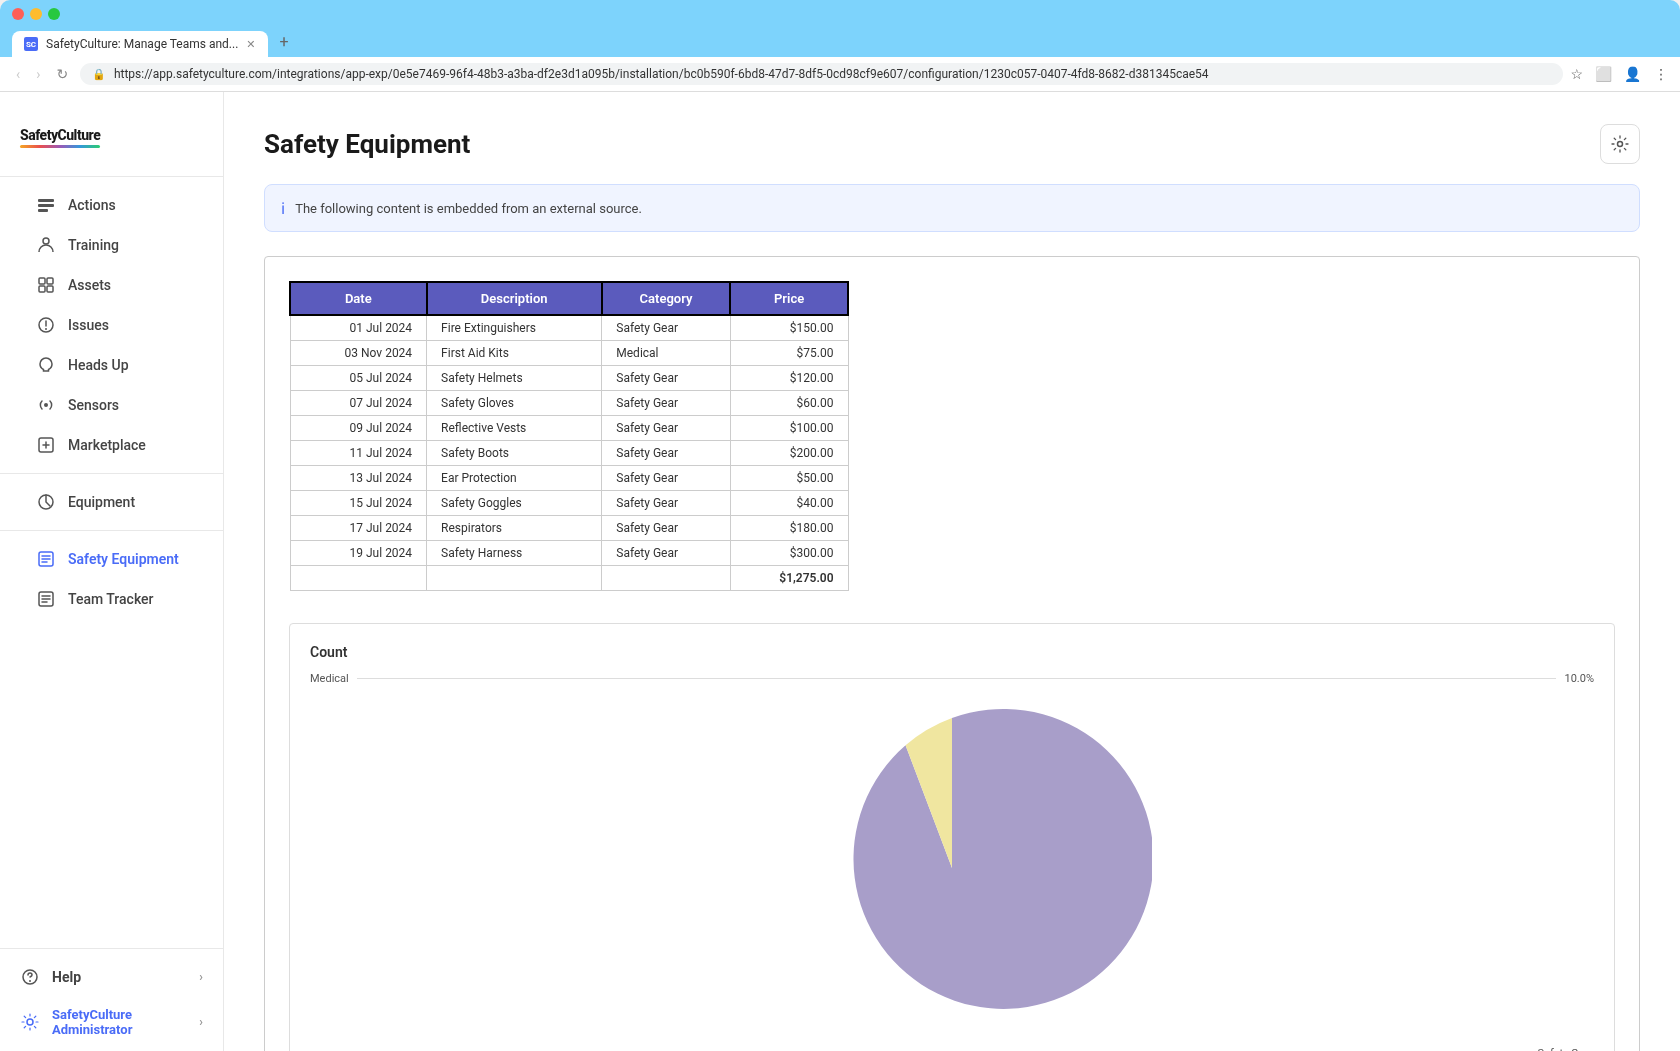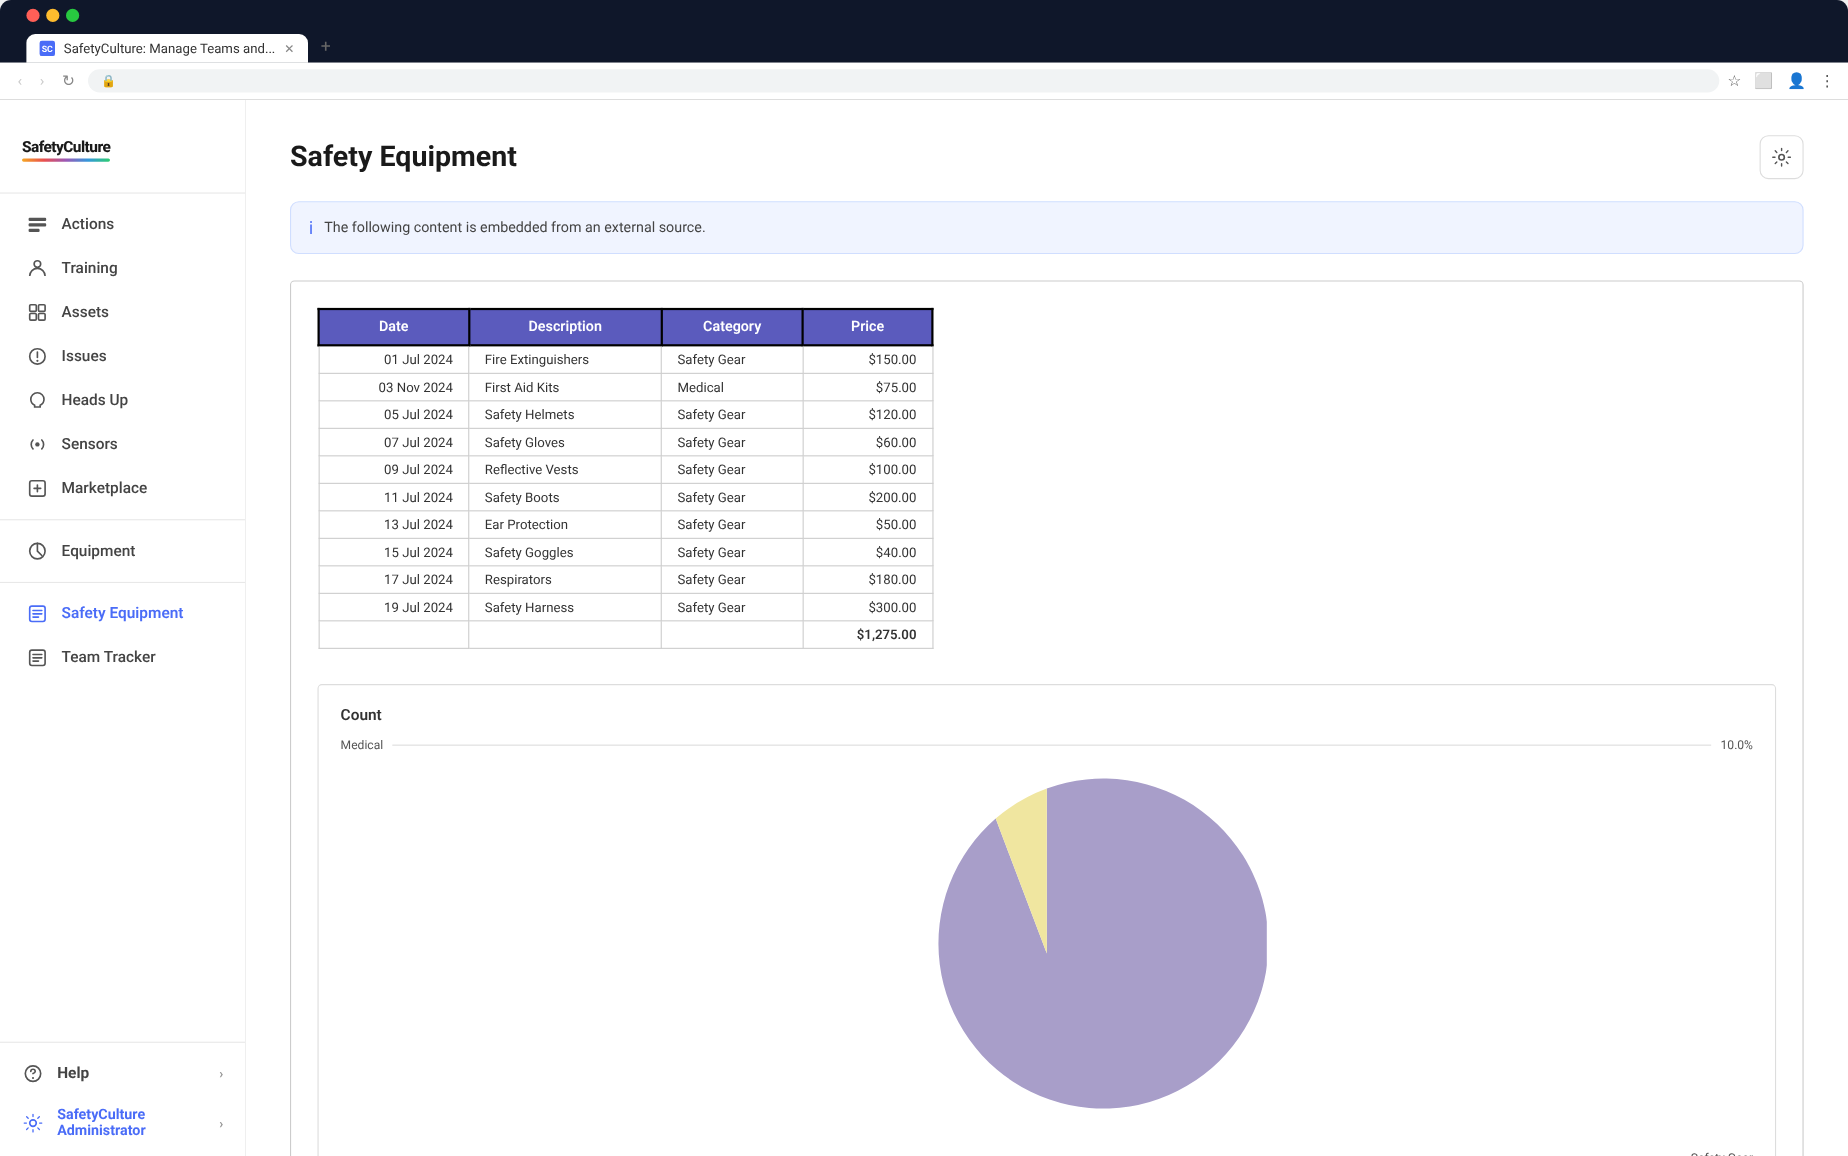--- a/index.html
+++ b/index.html
@@ -6,22 +6,22 @@
 
     body {
       font-family: -apple-system, BlinkMacSystemFont, 'Segoe UI', Roboto, sans-serif;
       background: #f0f0f0;
       font-size: 14px;
       color: #333;
     }
 
     
     .browser-chrome {
-      background: #0f172a;
-      padding: 8px 24px 0;
+      background: #7dd3fc;
+      padding: 8px 12px 0;
       border-radius: 10px 10px 0 0;
     }
     .browser-tabs {
       display: flex;
       align-items: flex-end;
       gap: 4px;
     }
     .browser-controls {
       display: flex;
       align-items: center;
@@ -130,21 +130,21 @@
     .sidebar-divider {
       height: 1px;
       background: #e8e8e8;
       margin: 8px 0;
     }
 
     .sidebar-item {
       display: flex;
       align-items: center;
       gap: 12px;
-      padding: 10px 24px;
+      padding: 10px 36px;
       cursor: pointer;
       color: #444;
       font-size: 14px;
       font-weight: 500;
       border-radius: 0;
       transition: background 0.15s;
     }
     .sidebar-item.active {
       color: #4a6cf7;
       font-weight: 600;
@@ -305,20 +305,21 @@
     <div class="tab-new">+</div>
   </div>
 </div>
 
 <div class="address-bar-row">
   <span class="nav-btn disabled">‹</span>
   <span class="nav-btn disabled">›</span>
   <span class="nav-btn">↻</span>
   <div class="address-bar">
     <span class="address-icon">🔒</span>
+    <span class="address-url">https://app.safetyculture.com/integrations/app-exp/0e5e7469-96f4-48b3-a3ba-df2e3d1a095b/installation/bc0b590f-6bd8-47d7-8df5-0cd98cf9e607/configuration/1230c057-0407-4fd8-8682-d381345cae54</span>
   </div>
   <div class="browser-actions">
     <span>☆</span>
     <span>⬜</span>
     <span>👤</span>
     <span>⋮</span>
   </div>
 </div>
 
 <div class="app-wrapper">

